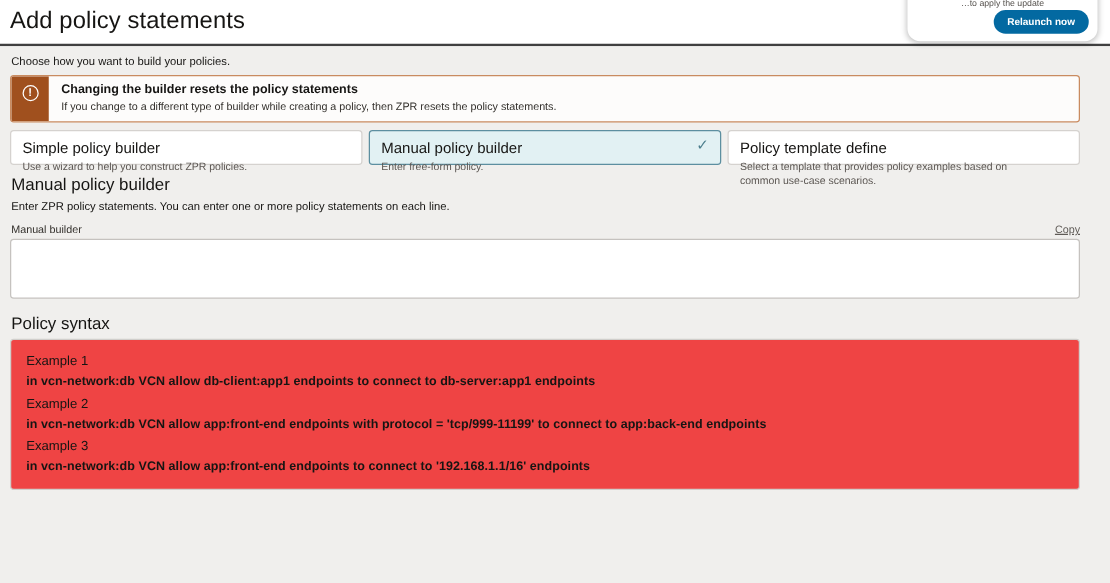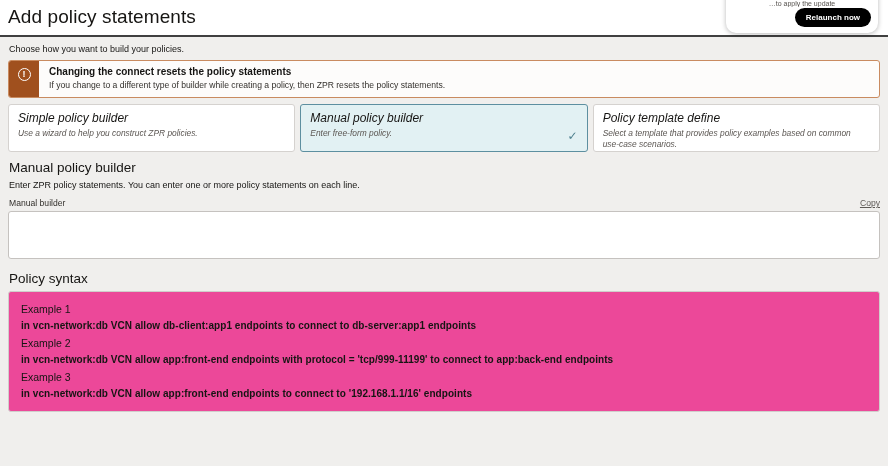--- a/index.html
+++ b/index.html
@@ -6,76 +6,76 @@
   html,body { width:888px; height:466px; overflow:hidden; }
   body {
     font-family:"Liberation Sans","DejaVu Sans",sans-serif;
     background:#ffffff; color:#161513; position:relative;
   }
   
   .page-header { height:37px; background:#ffffff; padding:6px 8px 0 8px; border-bottom:2px solid #404040; }
   .page-title { font-size:19px; font-weight:500; color:#161513; letter-spacing:.1px; }
 
   
-  .content { position:absolute; top:37px; left:0; right:0; bottom:0; background:#f0efed; padding:5px 8px 0 8px; }
+  .content { position:absolute; top:37px; left:0; right:0; bottom:0; background:#f0efed; padding:5px 24px 0 8px; }
   .lead-text { font-size:9px; color:#161513; margin:2px 0 6px 1px; }
 
   
   .warn-banner { display:flex; background:#fdfcfb; border:1px solid #c98b60; border-radius:3px; height:38px; overflow:hidden; margin-bottom:6px; }
   .warn-strip { width:30px; background:#a0501e; display:flex; align-items:flex-start; justify-content:center; padding-top:7px; flex:none; }
   .warn-glyph { width:13px; height:13px; border:1.4px solid #ffffff; border-radius:50%; color:#ffffff; font-size:9px; font-weight:700; line-height:11px; text-align:center; }
   .warn-body { padding:5px 10px; }
   .warn-title { font-size:10px; font-weight:700; color:#161513; margin-bottom:3px; }
   .warn-desc { font-size:8.6px; color:#33302c; }
 
   
   .cards { display:flex; gap:5px; margin-bottom:8px; }
-  .card { flex:1 1 0; background:#ffffff; border:1px solid #d5d2cf; border-radius:3px; height:48px; padding:6px 9px; position:relative; cursor:pointer;font-style:italic; }
+  .card { flex:1 1 0; background:#ffffff; border:1px solid #d5d2cf; border-radius:3px; height:28px; padding:6px 9px; position:relative; cursor:pointer; }
   .card.selected { background:#e2f1f3; border:1px solid #5d8fa0; }
   .card-title { font-size:12px; color:#161513; margin-bottom:3px; }
   .card-desc { font-size:8.4px; color:#5b5652; line-height:1.25; padding-right:14px; }
   .card-check { position:absolute; right:9px; bottom:8px; color:#4d7f8d; font-size:12px; font-weight:700; }
 
   
   .section-heading { font-size:13.5px; font-weight:500; color:#161513; margin:4px 0 5px 1px; }
   .section-desc { font-size:9px; color:#161513; margin:0 0 8px 1px; }
   .field-row { display:flex; justify-content:space-between; align-items:flex-end; margin:0 0 3px 1px; }
   .field-label { font-size:8.6px; color:#33302c; }
   .copy-link { font-size:8.6px; color:#5f5b57; text-decoration:underline; cursor:pointer; }
   .manual-textarea { width:100%; height:48px; background:#ffffff; border:1px solid #c5c2bf; border-radius:3px; resize:none; font-family:"Liberation Mono","DejaVu Sans Mono",monospace; font-size:9px; padding:4px 6px; outline:none; display:block; margin-bottom:12px; }
 
   
   .syntax-desc-row { font-size:9px; color:#161513; margin:0 0 7px 1px; }
   .learn-link { color:#1f57c3; text-decoration:underline; cursor:pointer; }
-  .examples-panel { background:#ec4899; border:1px solid #d0cecb; border-radius:3px; padding:11px 12px 12px 12px; }
+  .examples-panel { background:#ef4444; border:1px solid #d0cecb; border-radius:3px; padding:11px 12px 12px 12px; }
   .example-label { font-size:10.5px; color:#161513; margin-bottom:5px; }
   .example-stmt { font-size:10px; font-weight:700; color:#161513; margin-bottom:6px; letter-spacing:.05px; }
   .example-stmt:last-child { margin-bottom:0; }
 
   
   .toast { position:absolute; top:-27px; right:10px; width:152px; height:60px; background:#ffffff; border-radius:10px; box-shadow:0 1px 5px rgba(0,0,0,.28); z-index:10; padding-top:28px; }
   .toast-msg { font-size:7px; color:#55514d; text-align:center; margin-top:-1px; white-space:nowrap; overflow:hidden; }
-  .relaunch-btn { position:absolute; right:7px; bottom:6px; background:#000000; color:#ffffff; border:none; border-radius:10px; font-family:inherit; font-size:8px; font-weight:700; padding:5px 11px; cursor:pointer;text-align:right; }
+  .relaunch-btn { position:absolute; right:7px; bottom:6px; background:#0369a1; color:#ffffff; border:none; border-radius:10px; font-family:inherit; font-size:8px; font-weight:700; padding:5px 11px; cursor:pointer;text-align:right; }
 </style>
 </head>
 <body>
 
 <div class="page-header">
   <div class="page-title">Add policy statements</div>
 </div>
 
 <div class="content">
   <div class="lead-text">Choose how you want to build your policies.</div>
 
   <div class="warn-banner">
     <div class="warn-strip">
       <div class="warn-glyph">!</div>
     </div>
     <div class="warn-body">
-      <div class="warn-title">Changing the connect resets the policy statements</div>
+      <div class="warn-title">Changing the builder resets the policy statements</div>
       <div class="warn-desc">If you change to a different type of builder while creating a policy, then ZPR resets the policy statements.</div>
     </div>
   </div>
 
   <div class="cards">
     <div class="card">
       <div class="card-title">Simple policy builder</div>
       <div class="card-desc">Use a wizard to help you construct ZPR policies.</div>
     </div>
     <div class="card selected">

